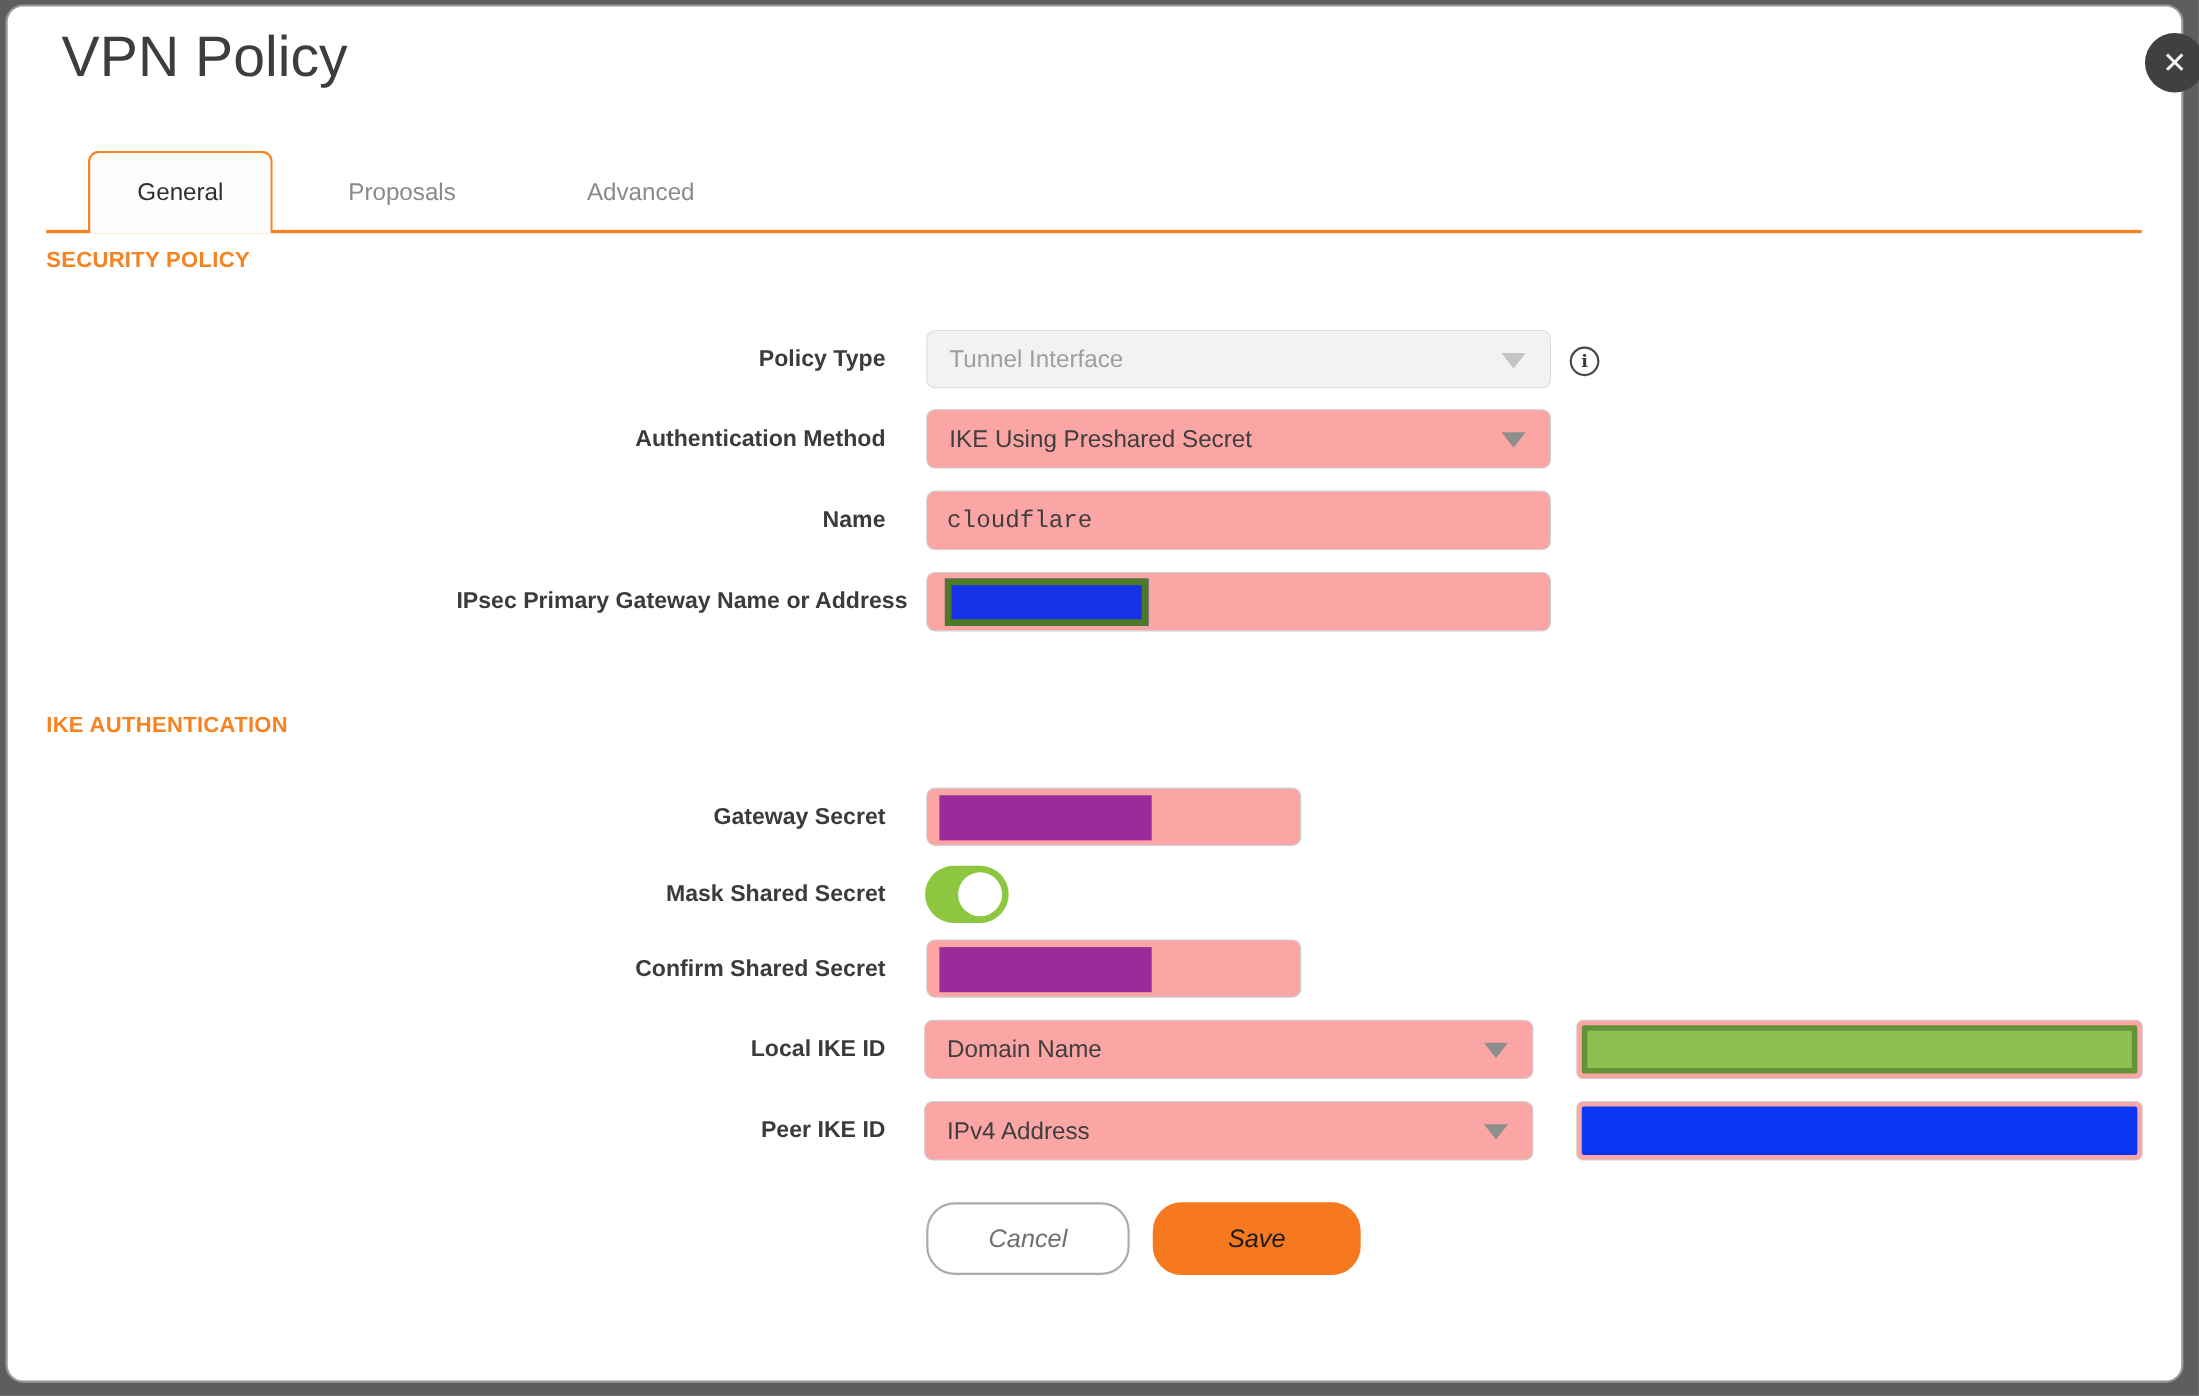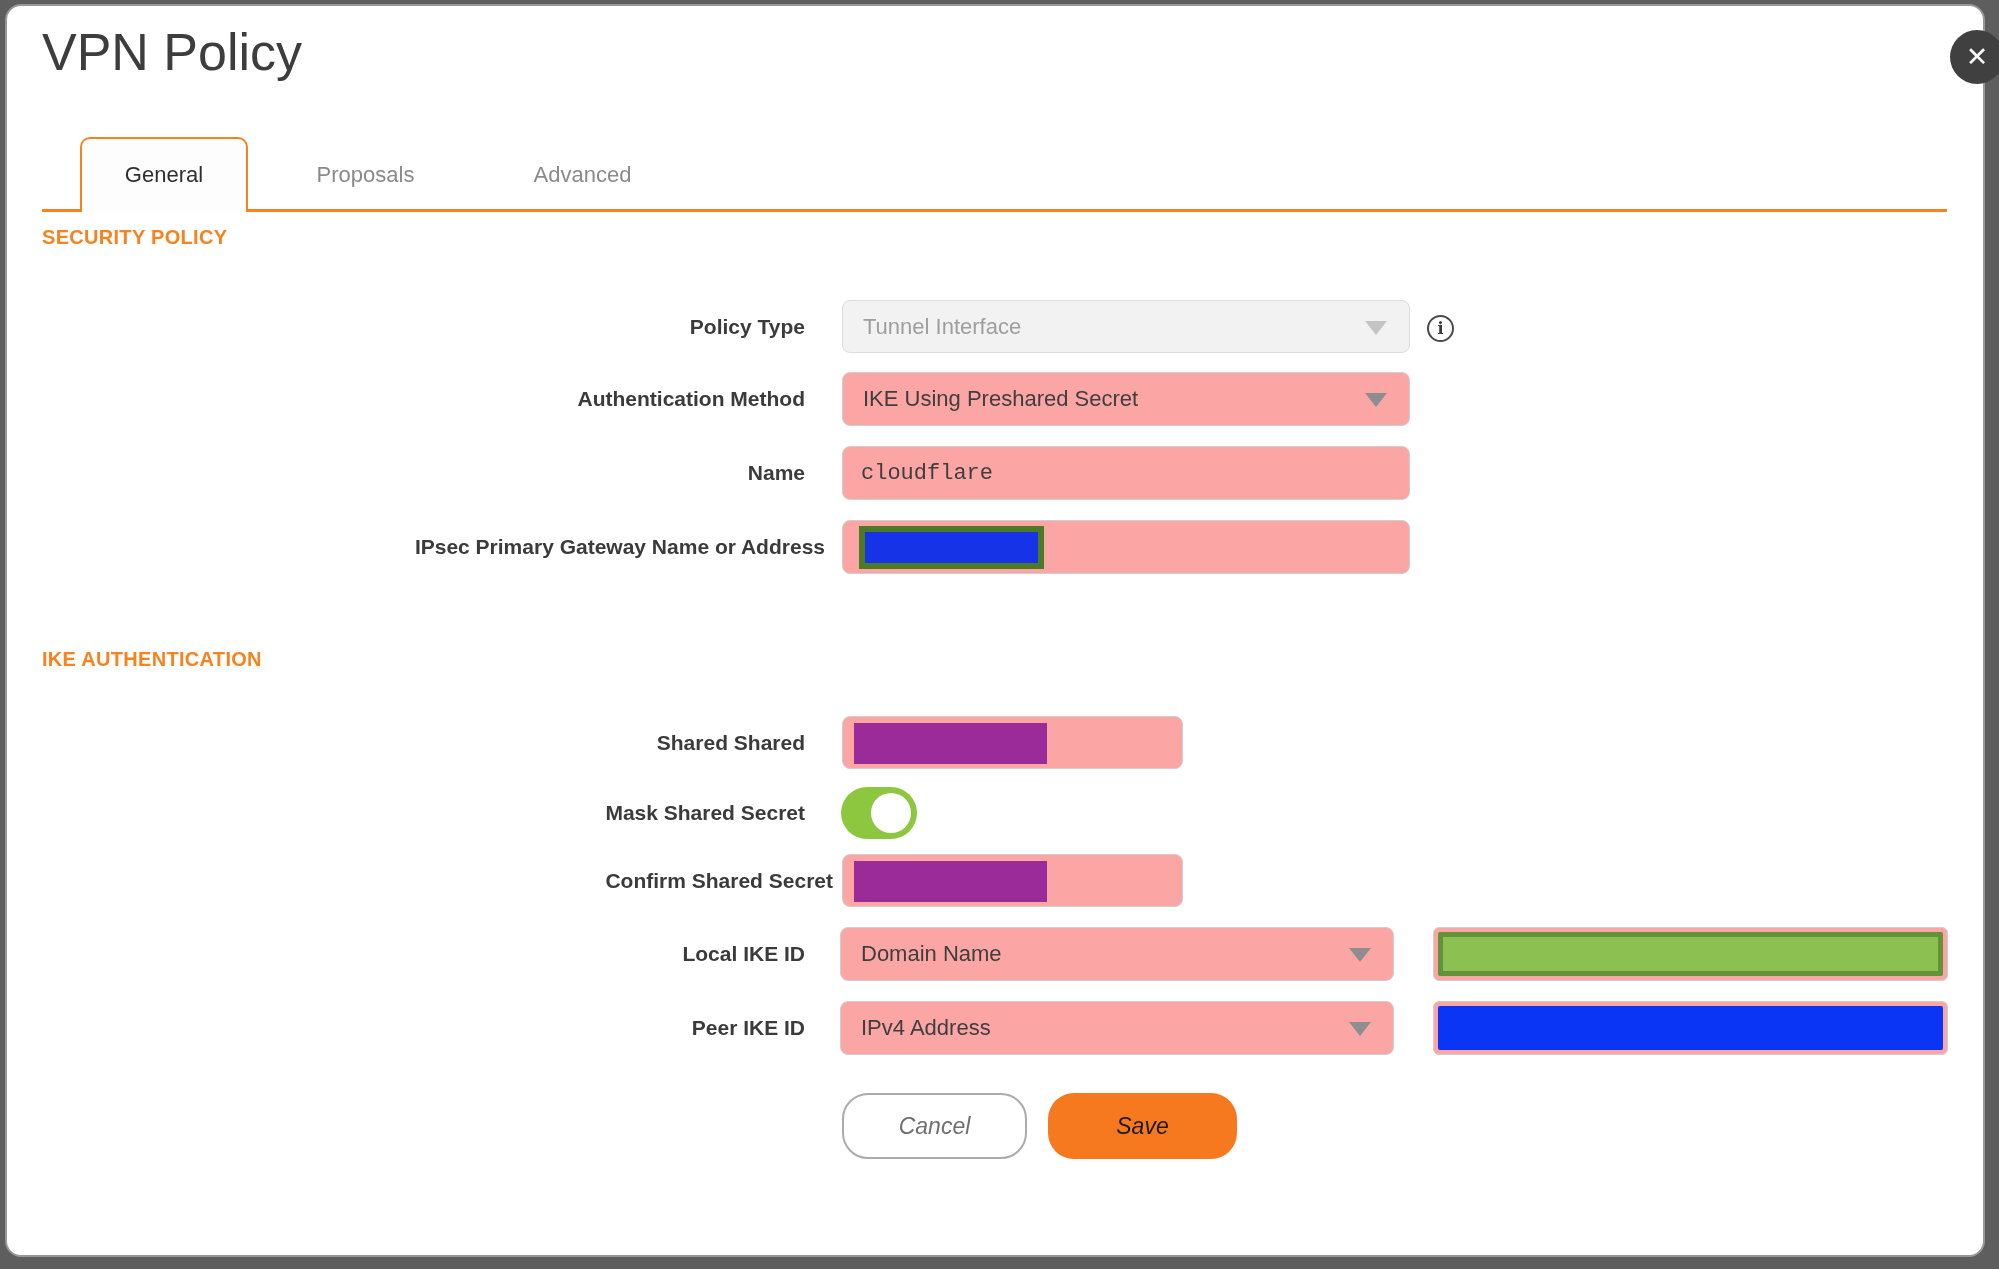--- a/index.html
+++ b/index.html
@@ -27,21 +27,21 @@
   body{font-family:"Liberation Sans",sans-serif;}
   .stage{position:relative;width:1999px;height:1269px;background:var(--backdrop);overflow:hidden;}
 
   .panel{position:absolute;left:5px;top:4px;width:1980px;height:1253px;background:var(--panel-bg);
          border:2px solid var(--panel-border);border-radius:16px;box-sizing:border-box;}
 
   .close-btn{position:absolute;left:1950px;top:30px;width:54px;height:54px;border-radius:50%;
              background:var(--close-bg);color:#f5f5f5;display:flex;align-items:center;justify-content:center;
              font-size:27px;z-index:20;cursor:pointer;}
 
-  .page-title{position:absolute;left:42px;top:22px;font-size:52px;font-weight:400;color:var(--title-text);z-index:5;}
+  .page-title{position:absolute;left:56px;top:22px;font-size:52px;font-weight:400;color:var(--title-text);z-index:5;}
 
   .tab-underline{position:absolute;left:42px;top:209px;width:1905px;height:3px;background:var(--accent-orange);z-index:1;}
   .tab{position:absolute;top:137px;height:75px;line-height:75px;text-align:center;font-size:22px;z-index:2;cursor:pointer;}
   .tab.active{left:80px;width:168px;background:#fdfdfd;color:#2f2f2f;border:2px solid var(--accent-orange);
               border-bottom:none;border-radius:10px 10px 0 0;box-sizing:border-box;line-height:71px;z-index:3;}
   .tab.inactive{color:var(--muted-text);}
   .tab.proposals{left:283px;width:165px;}
   .tab.advanced{left:500px;width:165px;}
 
   .section-header{position:absolute;left:42px;font-size:20px;font-weight:700;color:var(--accent-orange);letter-spacing:.3px;}
@@ -66,21 +66,21 @@
              box-sizing:border-box;display:flex;align-items:center;justify-content:center;
              font-family:"DejaVu Serif",serif;font-size:16px;font-weight:600;color:#3c3c3c;cursor:pointer;}
 
   
   .lbl-policy{top:300px;height:53px;}   .ctl-policy{left:842px;top:300px;width:568px;height:53px;}
   .lbl-auth{top:372px;height:54px;}     .ctl-auth{left:842px;top:372px;width:568px;height:54px;}
   .lbl-name{top:446px;height:54px;}     .ctl-name{left:842px;top:446px;width:568px;height:54px;}
   .lbl-gw{top:520px;height:54px;margin-left:20px;}       .ctl-gw{left:842px;top:520px;width:568px;height:54px;}
   .lbl-ss{top:716px;height:53px;}       .ctl-ss{left:842px;top:716px;width:341px;height:53px;}
   .lbl-mask{top:787px;height:52px;}
-  .lbl-css{top:854px;height:53px;padding-left:28px;}      .ctl-css{left:842px;top:854px;width:341px;height:53px;}
+  .lbl-css{top:854px;height:53px;}      .ctl-css{left:842px;top:854px;width:341px;height:53px;}
   .lbl-lid{top:927px;height:54px;}      .ctl-lid{left:840px;top:927px;width:554px;height:54px;}
   .lbl-pid{top:1001px;height:54px;}     .ctl-pid{left:840px;top:1001px;width:554px;height:54px;}
   .val-lid{left:1433px;top:927px;width:515px;height:54px;border-radius:6px;}
   .val-pid{left:1433px;top:1001px;width:515px;height:54px;border-radius:6px;}
 
   .redact{position:absolute;}
   .redact.gw{left:16px;top:5px;width:185px;height:43px;background:var(--redact-blue-fill);
              border:6px solid var(--redact-olive);box-sizing:border-box;}
   .redact.secret{left:11px;top:6px;width:193px;height:41px;background:var(--redact-purple);}
   .redact.green-fill{left:4px;top:4px;right:4px;bottom:4px;background:var(--redact-green-fill);
@@ -143,21 +143,21 @@
   <div class="field-label lbl-gw">
     <span>IPsec Primary Gateway Name or Address</span>
   </div>
   <div class="text-input ctl-gw">
     <div class="redact gw"></div>
   </div>
 
   <div class="section-header sec-ike">IKE AUTHENTICATION</div>
 
   <div class="field-label lbl-ss">
-    <span>Shared Shared</span>
+    <span>Gateway Secret</span>
   </div>
   <div class="text-input ctl-ss">
     <div class="redact secret"></div>
   </div>
 
   <div class="field-label lbl-mask">
     <span>Mask Shared Secret</span>
   </div>
   <div class="toggle">
     <div class="knob"></div>

